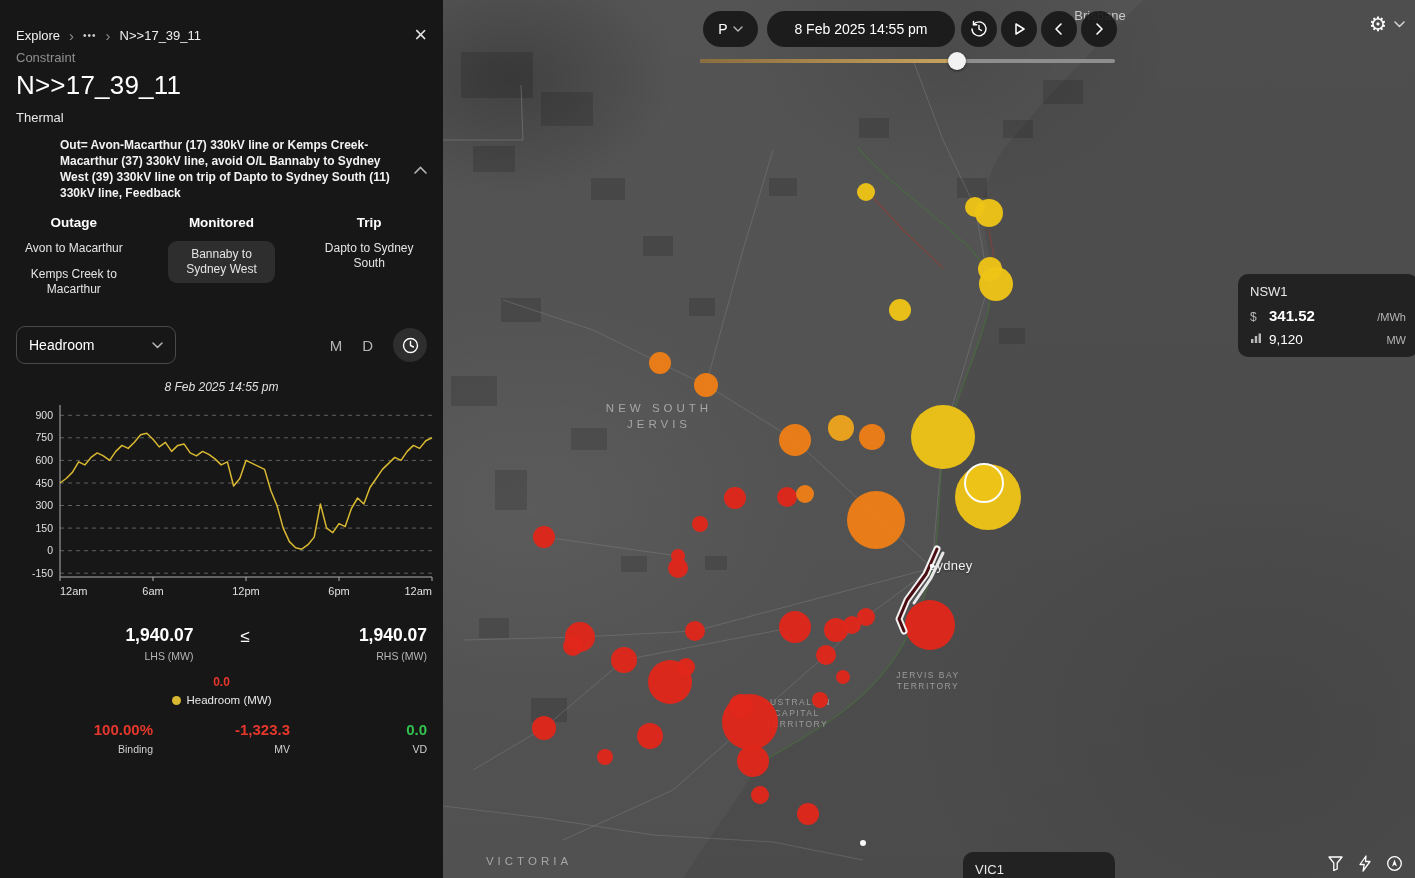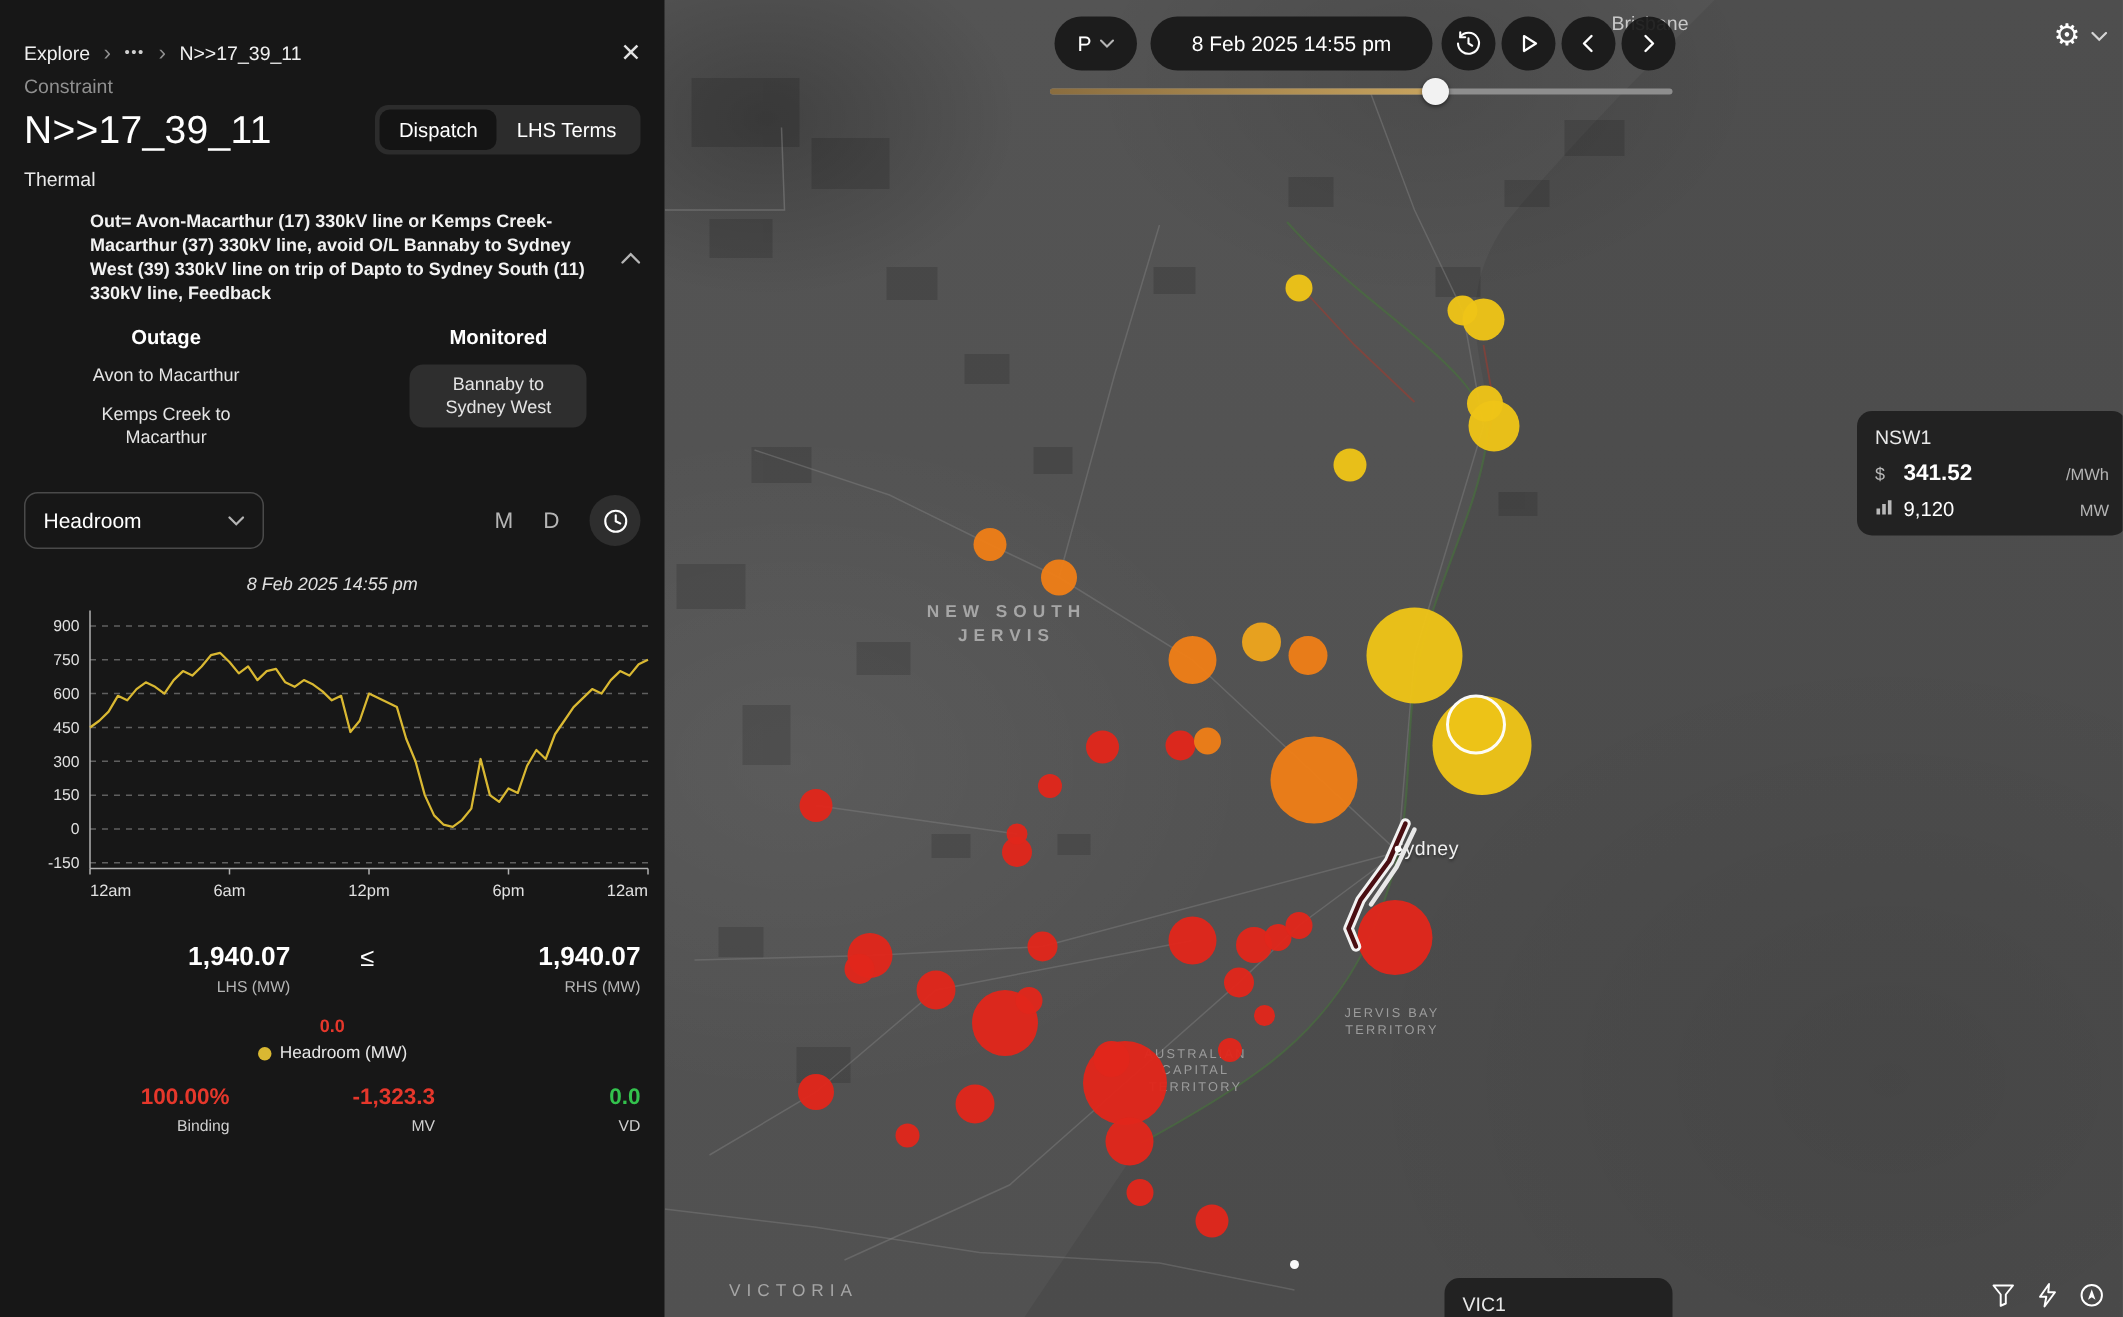--- a/index.html
+++ b/index.html
@@ -122,24 +122,20 @@
     <span class="dots">•••</span>
     <span class="sep">›</span>
     <span>N&gt;&gt;17_39_11</span>
     <button class="close-btn">×</button>
   </div>
 
   <div class="kicker">Constraint</div>
 
   <div class="title-row">
     <div class="page-title">N&gt;&gt;17_39_11</div>
-    <div class="toggle">
-      <button class="opt active">Dispatch</button>
-      <button class="opt">LHS Terms</button>
-    </div>
   </div>
 
   <div class="subtype">Thermal</div>
 
   <div class="desc-row">
     <div class="desc">Out= Avon-Macarthur (17) 330kV line or Kemps Creek-Macarthur (37) 330kV line, avoid O/L Bannaby to Sydney West (39) 330kV line on trip of Dapto to Sydney South (11) 330kV line, Feedback</div>
     <button class="desc-toggle">
       <svg width="13" height="8" viewBox="0 0 13 8">
           <polyline points="1,7 6.5,1.5 12,7" fill="none" stroke="#b5b5b5" stroke-width="1.6" stroke-linecap="round"></polyline>
         </svg>
@@ -148,20 +144,24 @@
 
   <div class="terms">
     <div class="col">
       <h4>Outage</h4>
       <div class="term-item">Avon to Macarthur</div>
       <div class="term-item">Kemps Creek to Macarthur</div>
     </div>
     <div class="col">
       <h4>Monitored</h4>
       <div class="term-item selected">Bannaby to Sydney West</div>
+    </div>
+    <div class="col">
+      <h4>Trip</h4>
+      <div class="term-item">Dapto to Sydney South</div>
     </div>
   </div>
 
   <div class="controls">
     <button class="select">
       <span>Headroom</span>
       <svg width="11" height="7" viewBox="0 0 11 7">
           <polyline points="1,1 5.5,5.5 10,1" fill="none" stroke="#b5b5b5" stroke-width="1.5" stroke-linecap="round"></polyline>
         </svg>
     </button>
@@ -293,21 +293,21 @@
     <g stroke="#a33a2e" fill="none" stroke-width="1.2" opacity="0.55">
       <path d="M546,230 L553,270 L548,300"></path>
       <path d="M423,190 L460,230 L500,268"></path>
     </g>
   </svg>
 
   <div id="label-layer" class="layer">
       <div class="map-label city-lg" style="left: 657px; top: 8px;">
         <div>Brisbane</div>
       </div>
-      <div class="map-label state" style="left: 228px; top: 400px; font-weight: bold;">
+      <div class="map-label state" style="left: 216px; top: 400px;">
         <div>NEW SOUTH</div>
         <div>JERVIS</div>
       </div>
       <div class="map-label city" style="left: 507px; top: 558px;">
         <div>Sydney</div>
       </div>
       <div class="map-label territory" style="left: 485px; top: 670px;">
         <div>JERVIS BAY</div>
         <div>TERRITORY</div>
       </div>

